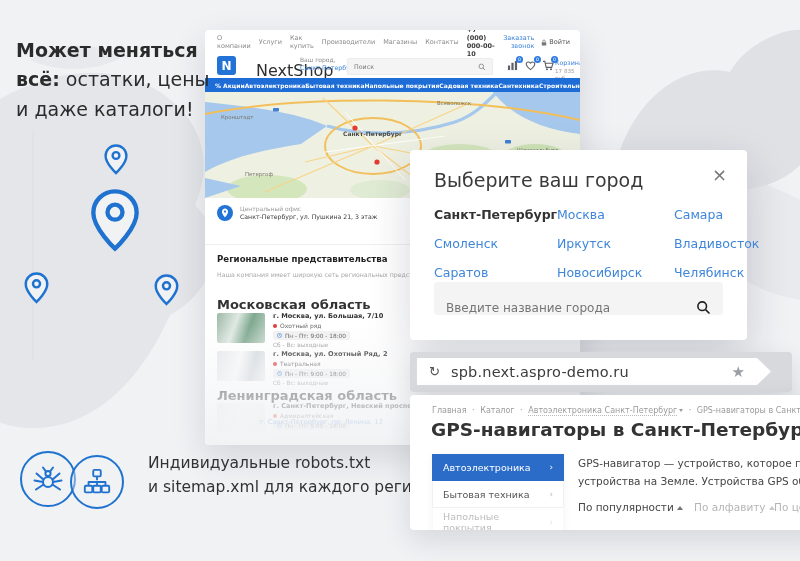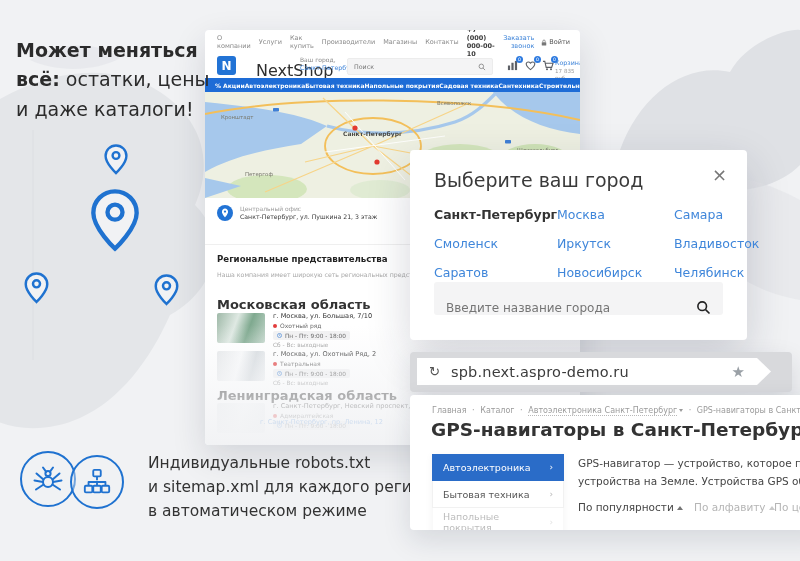--- a/index.html
+++ b/index.html
@@ -60,21 +60,21 @@
   .shop-hr { position:absolute; left:0; right:0; top:214px; border-top:1px solid #efefef; }
   .sec-title { left:12px; top:224px; font-size:8.6px; font-weight:bold; color:#222; }
   .sec-intro { left:12px; top:241px; right:0; font-size:6.2px; color:#a9a9a9; white-space:nowrap; overflow:hidden; }
   .group-h { font-size:13px; font-weight:bold; color:#333; }
   .office { left:12px; height:34px; }
   .thumb { position:absolute; left:0; top:1px; width:48px; height:30px; border-radius:2px; }
   .th1 { background:linear-gradient(110deg,#9fb9a8,#dfe9e3 38%,#7fa98f 64%,#c2d5ca); }
   .th2 { background:linear-gradient(105deg,#e4e6e8,#f8f9fa 45%,#d5dade 72%,#eef0f2); }
   .th3 { background:linear-gradient(105deg,#dfe3e6,#f4f6f7 50%,#e2e6e9); opacity:.6; }
   .o-txt { position:absolute; left:56px; top:0; }
-  .o-name { font-size:6.6px; font-weight:normal; color:#333; white-space:nowrap; }
+  .o-name { font-size:6.6px; font-weight:bold; color:#333; white-space:nowrap; }
   .o-metro { display:flex; align-items:center; gap:3px; margin-top:2px; font-size:6px; color:#666; }
   .mdot { width:4px; height:4px; border-radius:50%; background:#e23b3b; }
   .o-hours { display:flex; align-items:center; gap:3px; margin-top:2px; height:9px; background:#f1f1f2;
              border-radius:2px; padding:0 4px; font-size:5.8px; color:#555; width:fit-content; }
   .o-closed { margin-top:2px; font-size:5.8px; color:#999; }
   .more-link { left:55px; top:388px; font-size:6.6px; color:#3b82d8; }
   .shop-fade { position:absolute; left:0; right:0; top:295px; bottom:0; pointer-events:none;
                background:linear-gradient(180deg,rgba(243,244,246,0),rgba(243,244,246,.62) 55%,rgba(241,242,244,.95)); }
 
   
@@ -451,16 +451,15 @@
         <path d="M16,10 V14 M7,20 V16 H25 V20 M16,16 V20"></path>
         <rect x="3" y="20" width="8" height="7" rx="1.2"></rect>
         <rect x="12" y="20" width="8" height="7" rx="1.2"></rect>
         <rect x="21" y="20" width="8" height="7" rx="1.2"></rect>
       </g>
     </svg>
   </div>
   <div class="abs feat-text">
     <span>Индивидуальные robots.txt</span><br>
     <span>и sitemap.xml для каждого региона</span><br>
-    <span>в автоматическом режиме</span>
   </div>
 
 </div>
 
 </body></html>

